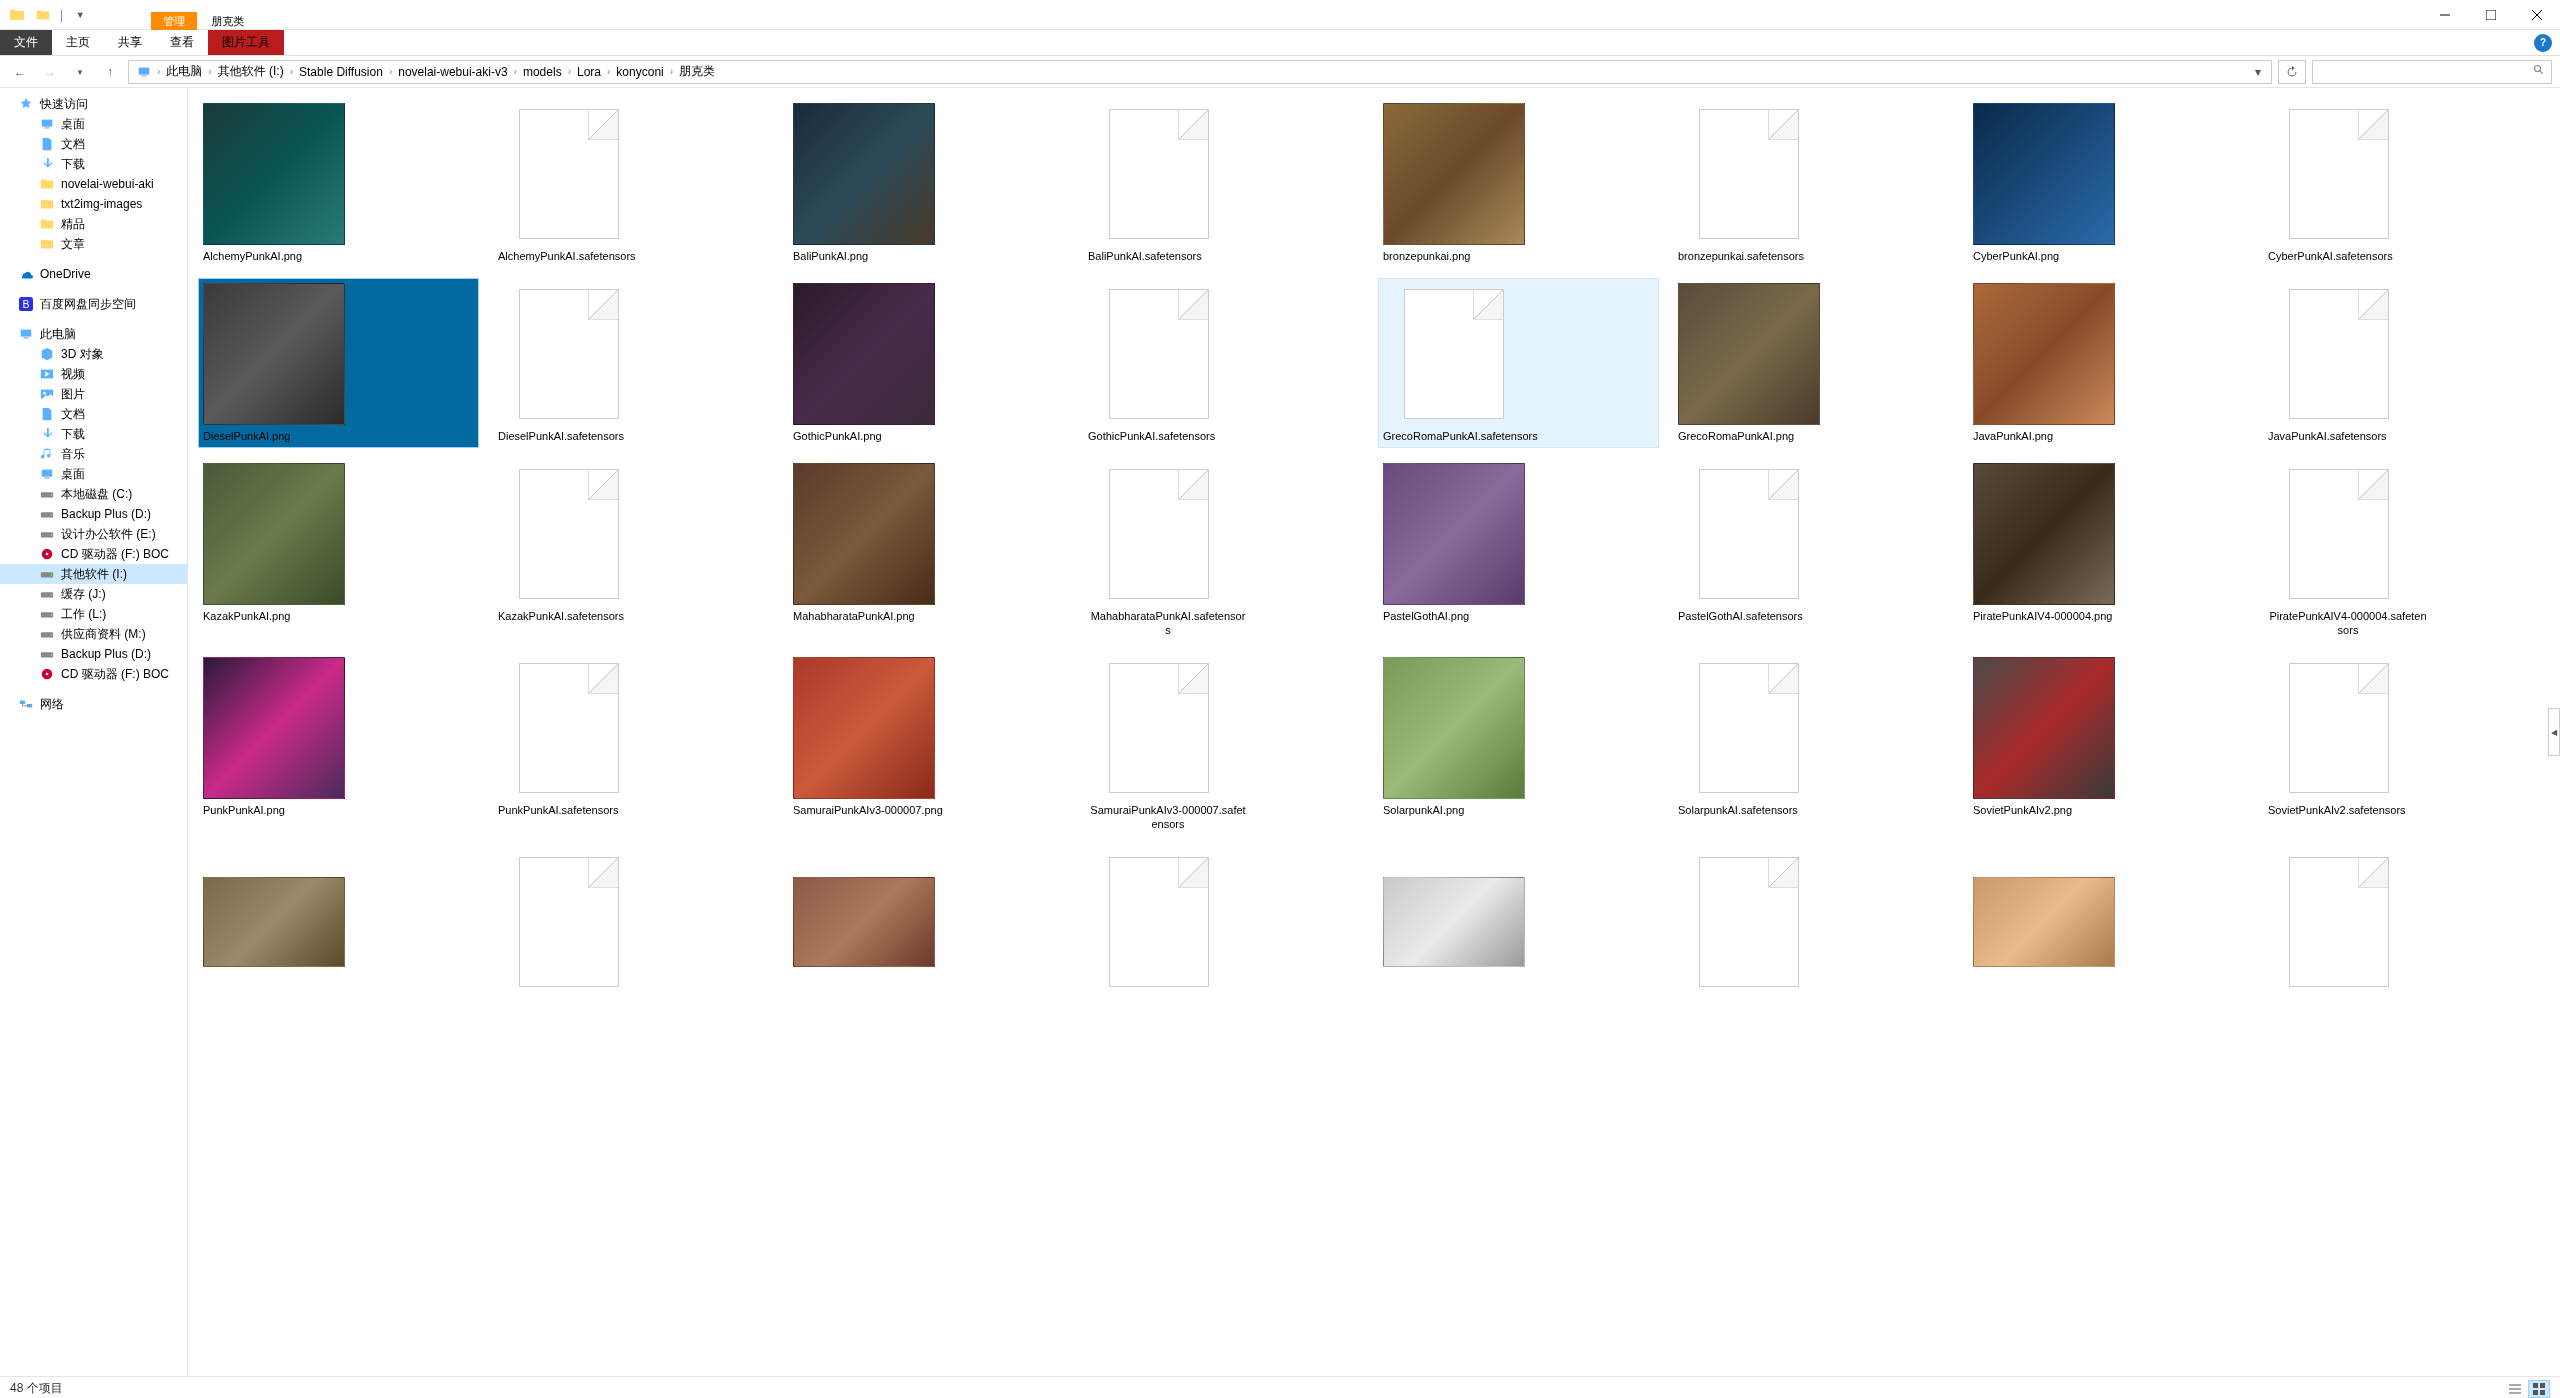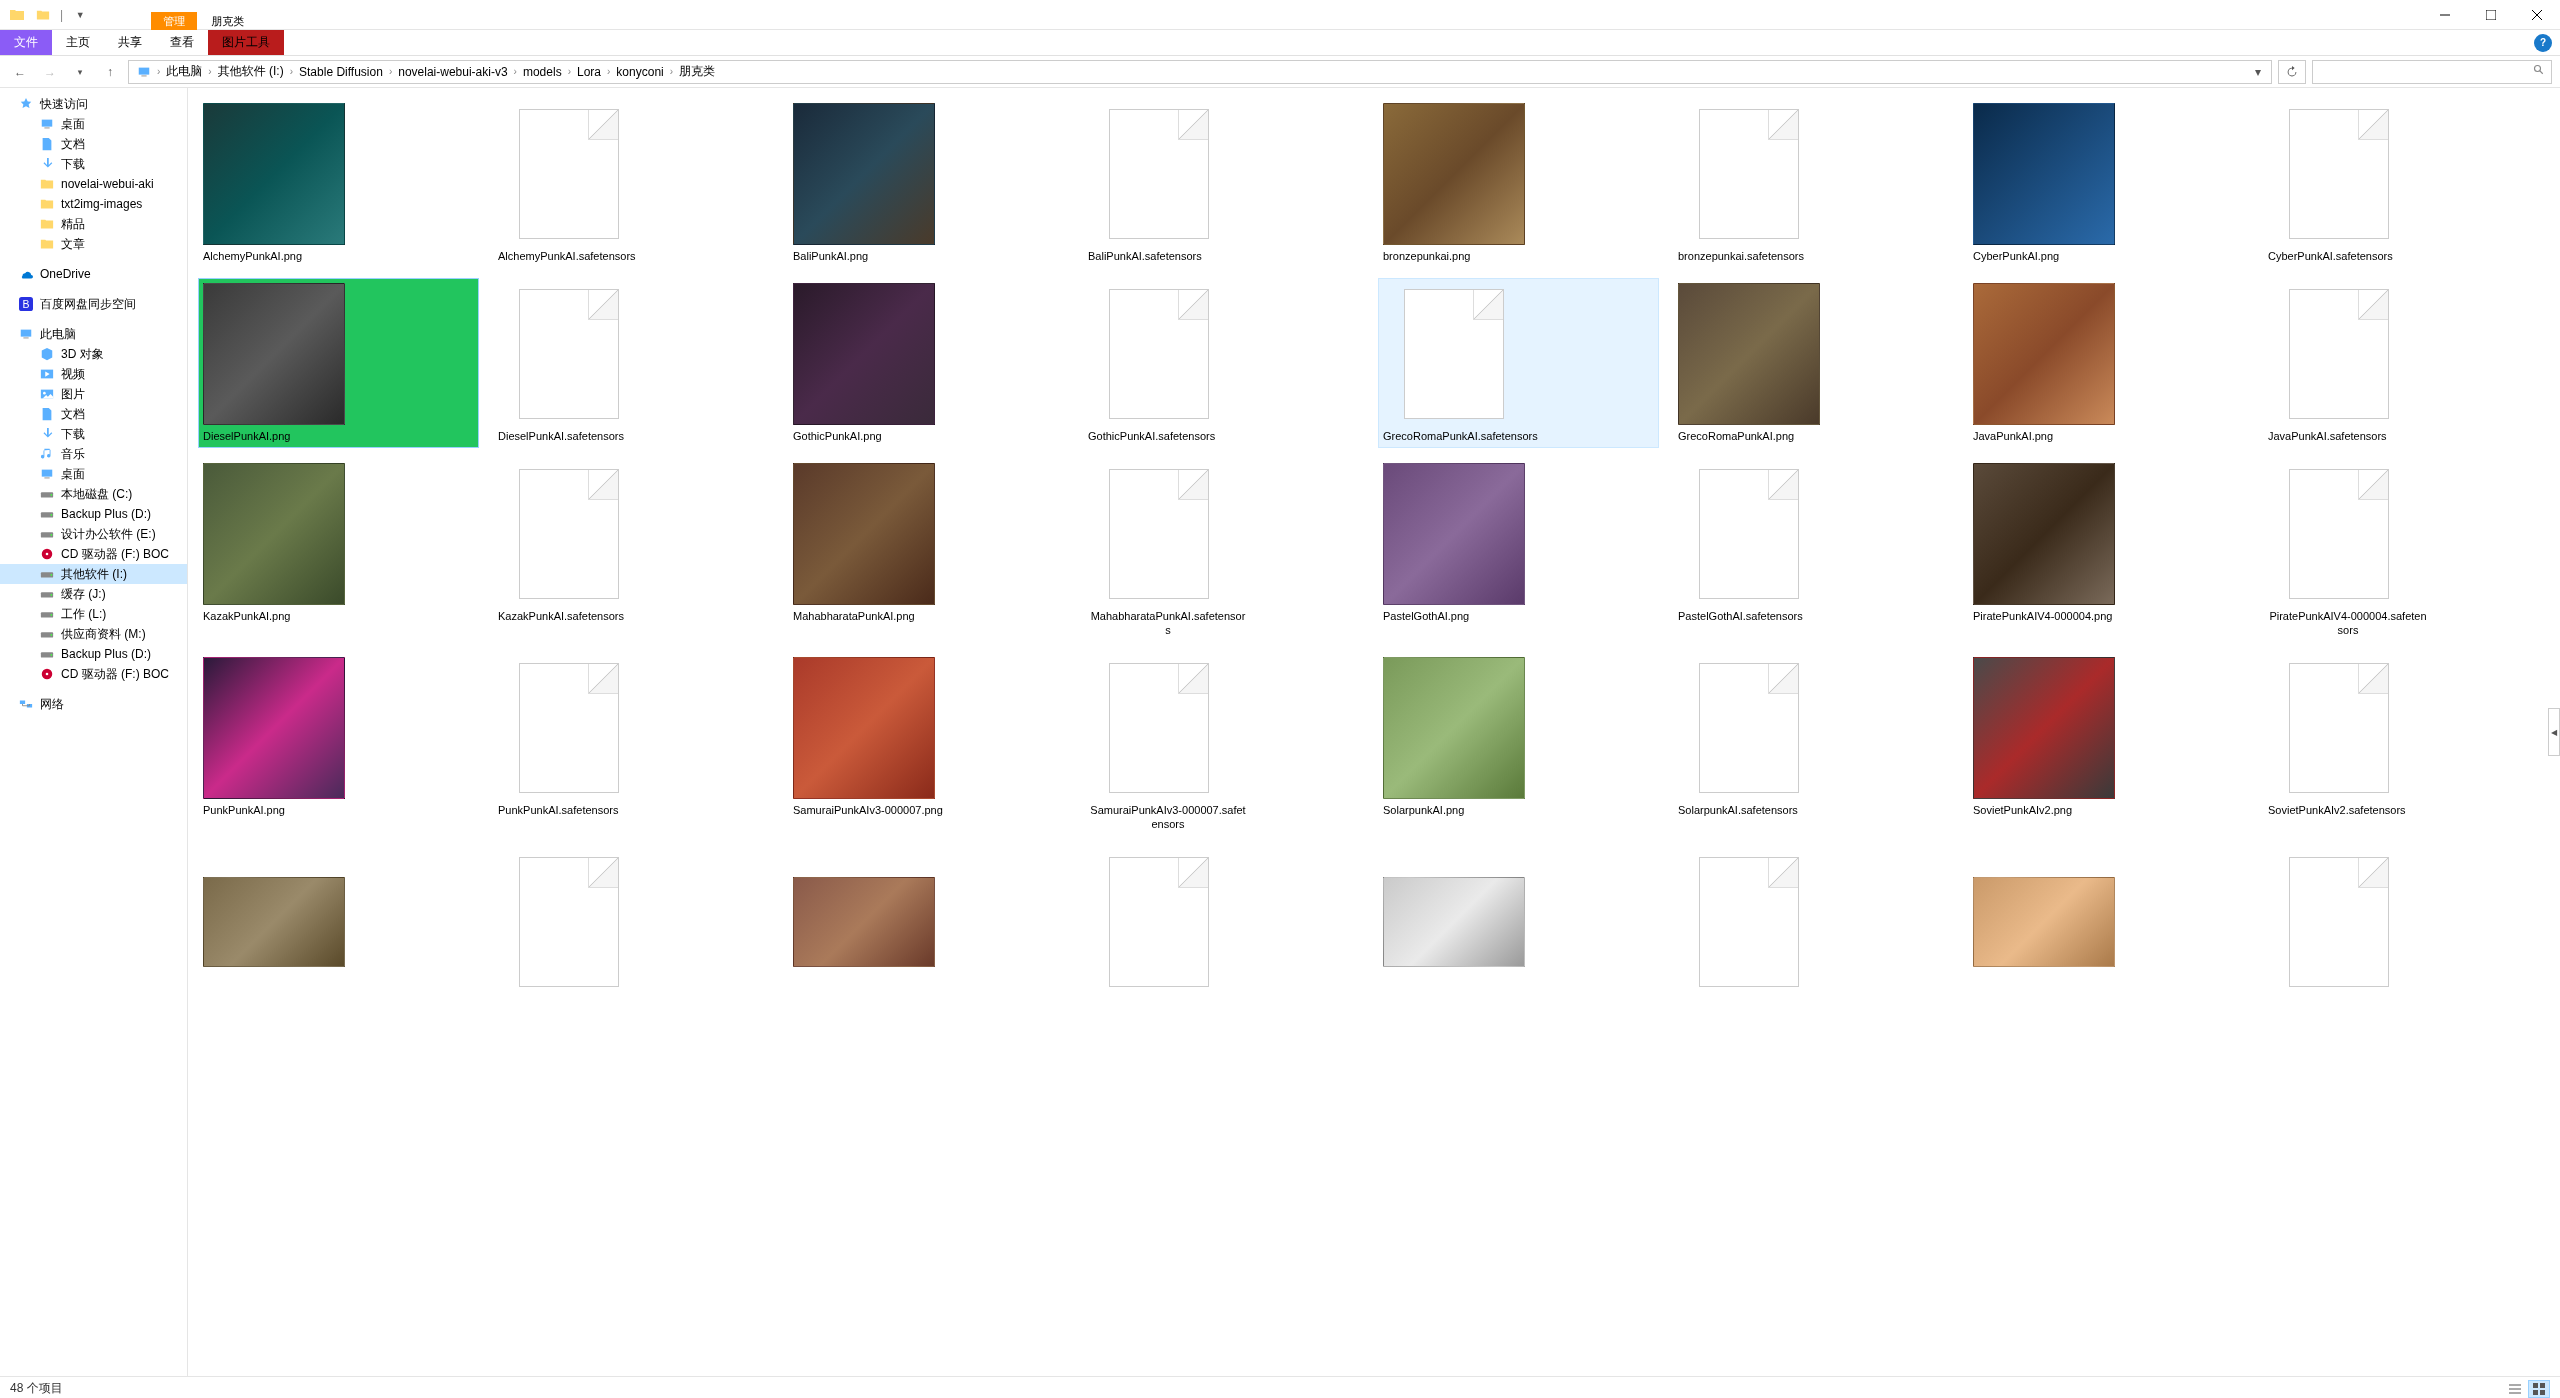--- a/index.html
+++ b/index.html
@@ -11,21 +11,21 @@
 .folder-icon-sm { width: 16px; height: 16px; }
 .qat-sep { color: #888; padding: 0 2px; }
 .tab-group { display: flex; align-items: flex-end; margin-left: 60px; height: 30px; }
 .context-tab { background: #ff8c00; color: #fff; padding: 2px 12px; font-size: 11px; height: 18px; line-height: 14px; margin-bottom: 0; }
 .folder-tab { padding: 2px 12px; font-size: 11px; height: 18px; line-height: 14px; margin-left: 2px; }
 .window-controls { margin-left: auto; display: flex; }
 .win-ctrl { width: 46px; height: 30px; display: flex; align-items: center; justify-content: center; }
 
 .ribbon { height: 26px; background: #fff; display: flex; align-items: center; border-bottom: 1px solid #e1e1e1; }
 .ribbon-tab { padding: 4px 14px; font-size: 12px; cursor: pointer; }
-.ribbon-tab.file { background: #8b5cf6; color: #fff; }
+.ribbon-tab.file { background: #404040; color: #fff; }
 .ribbon-tab.tool { background: #b91c1c; }
 .help-icon { margin-left: auto; margin-right: 8px; width: 18px; height: 18px; border-radius: 50%; background: #1979ca; color: #fff; display: flex; align-items: center; justify-content: center; font-size: 10px; font-weight: bold; }
 
 .addrbar { height: 32px; display: flex; align-items: center; padding: 4px 8px; gap: 6px; border-bottom: 1px solid #e5e5e5; }
 .nav-btn { width: 24px; height: 24px; display: flex; align-items: center; justify-content: center; color: #555; }
 .nav-btn.disabled { color: #bbb; }
 .breadcrumb { flex: 1; height: 24px; border: 1px solid #ccc; display: flex; align-items: center; padding: 0 4px; gap: 2px; background: #fff; }
 .crumb { padding: 2px 4px; cursor: pointer; white-space: nowrap; display: flex; align-items: center; gap: 4px; }
 .crumb-sep { color: #888; font-size: 10px; }
 .bc-dropdown { margin-left: auto; padding: 0 6px; color: #555; }
@@ -39,21 +39,21 @@
 .tree-item { display: flex; align-items: center; height: 20px; padding-left: 18px; gap: 6px; cursor: pointer; white-space: nowrap; }
 .tree-item.l1 { padding-left: 39px; }
 .tree-item.selected { background: #cce8ff; }
 .tree-ic { width: 16px; height: 14px; flex-shrink: 0; }
 .tree-sep { height: 10px; }
 
 .content-wrap { flex: 1; display: flex; position: relative; }
 .content { flex: 1; overflow-y: scroll; padding: 10px 16px 10px 10px; }
 .grid { display: grid; grid-template-columns: repeat(8, 1fr); gap: 10px 14px; }
 .file-item { display: flex; flex-direction: column; align-items: flex-start; padding: 4px; border: 1px solid transparent; cursor: pointer; }
-.file-item.selected { background: #22c55e; border-color: #99d1ff; }
+.file-item.selected { background: #0369a1; border-color: #99d1ff; }
 .file-item.hover { background: #e5f3ff; border-color: #cce8ff; }
 .thumb { width: 142px; height: 142px; display: flex; align-items: center; justify-content: center; margin-bottom: 4px; }
 .thumb-img { width: 142px; height: 142px; border: 1px solid rgba(0,0,0,0.15); display: flex; align-items: center; justify-content: center; font-size: 9px; color: #fff; text-align: center; padding: 4px; overflow: hidden; position: relative; }
 .thumb-partial { height: 90px !important; }
 .file-generic { width: 100px; height: 130px; position: relative; }
 .file-generic .page { width: 100px; height: 130px; background: #fff; border: 1px solid #ccc; position: relative; }
 .file-generic .fold { position: absolute; top: 0; right: 0; width: 30px; height: 30px; background: linear-gradient(135deg, #fff 0%, #fff 48%, #ccc 50%, #f5f5f5 52%, #f5f5f5 100%); border-left: 1px solid #ddd; border-bottom: 1px solid #ddd; }
 .file-label { text-align: center; font-size: 11px; line-height: 14px; max-width: 160px; word-break: break-all; }
 
 .expand-handle { position: absolute; right: 0; top: 50%; width: 12px; height: 48px; border: 1px solid #ccc; background: #fff; display: flex; align-items: center; justify-content: center; font-size: 8px; color: #555; transform: translateY(-50%); }

